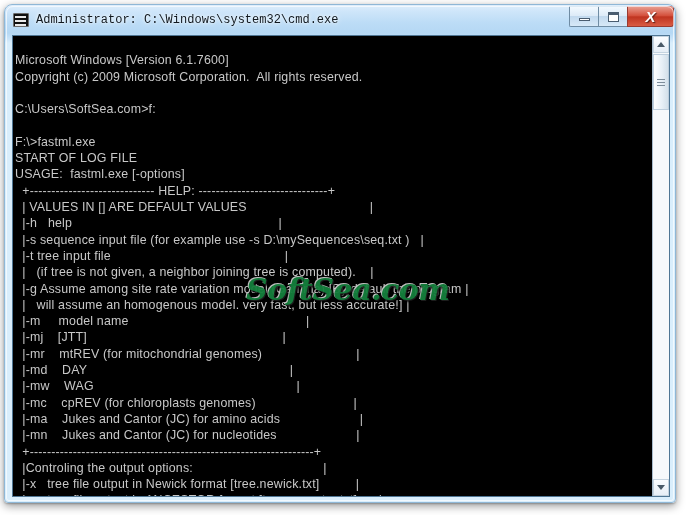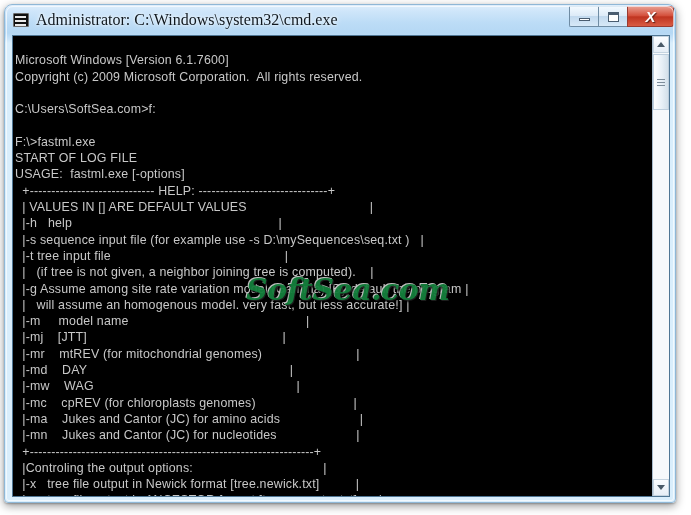--- a/index.html
+++ b/index.html
@@ -67,22 +67,22 @@
     box-sizing: border-box;
   }
   .title-icon::before{
     content:"";
     position:absolute; left:1px; top:2px;
     width:11px; height:2px;
     background:#e8e8e8;
     box-shadow: 0 4px 0 0 #e8e8e8, 0 8px 0 0 #e8e8e8;
   }
   .title-text {
-    font-family: Liberation Serif, serif;
-    font-size: 16px;
+    font-family: Liberation Mono, monospace;
+    font-size: 12px;
     color: #10181f;
     white-space: nowrap;
     text-shadow: 0 0 3px rgba(255,255,255,0.95), 0 0 6px rgba(255,255,255,0.9);
     letter-spacing: 0px;
   }
 
   
   .wincontrols {
     position: absolute;
     right: 3px;

